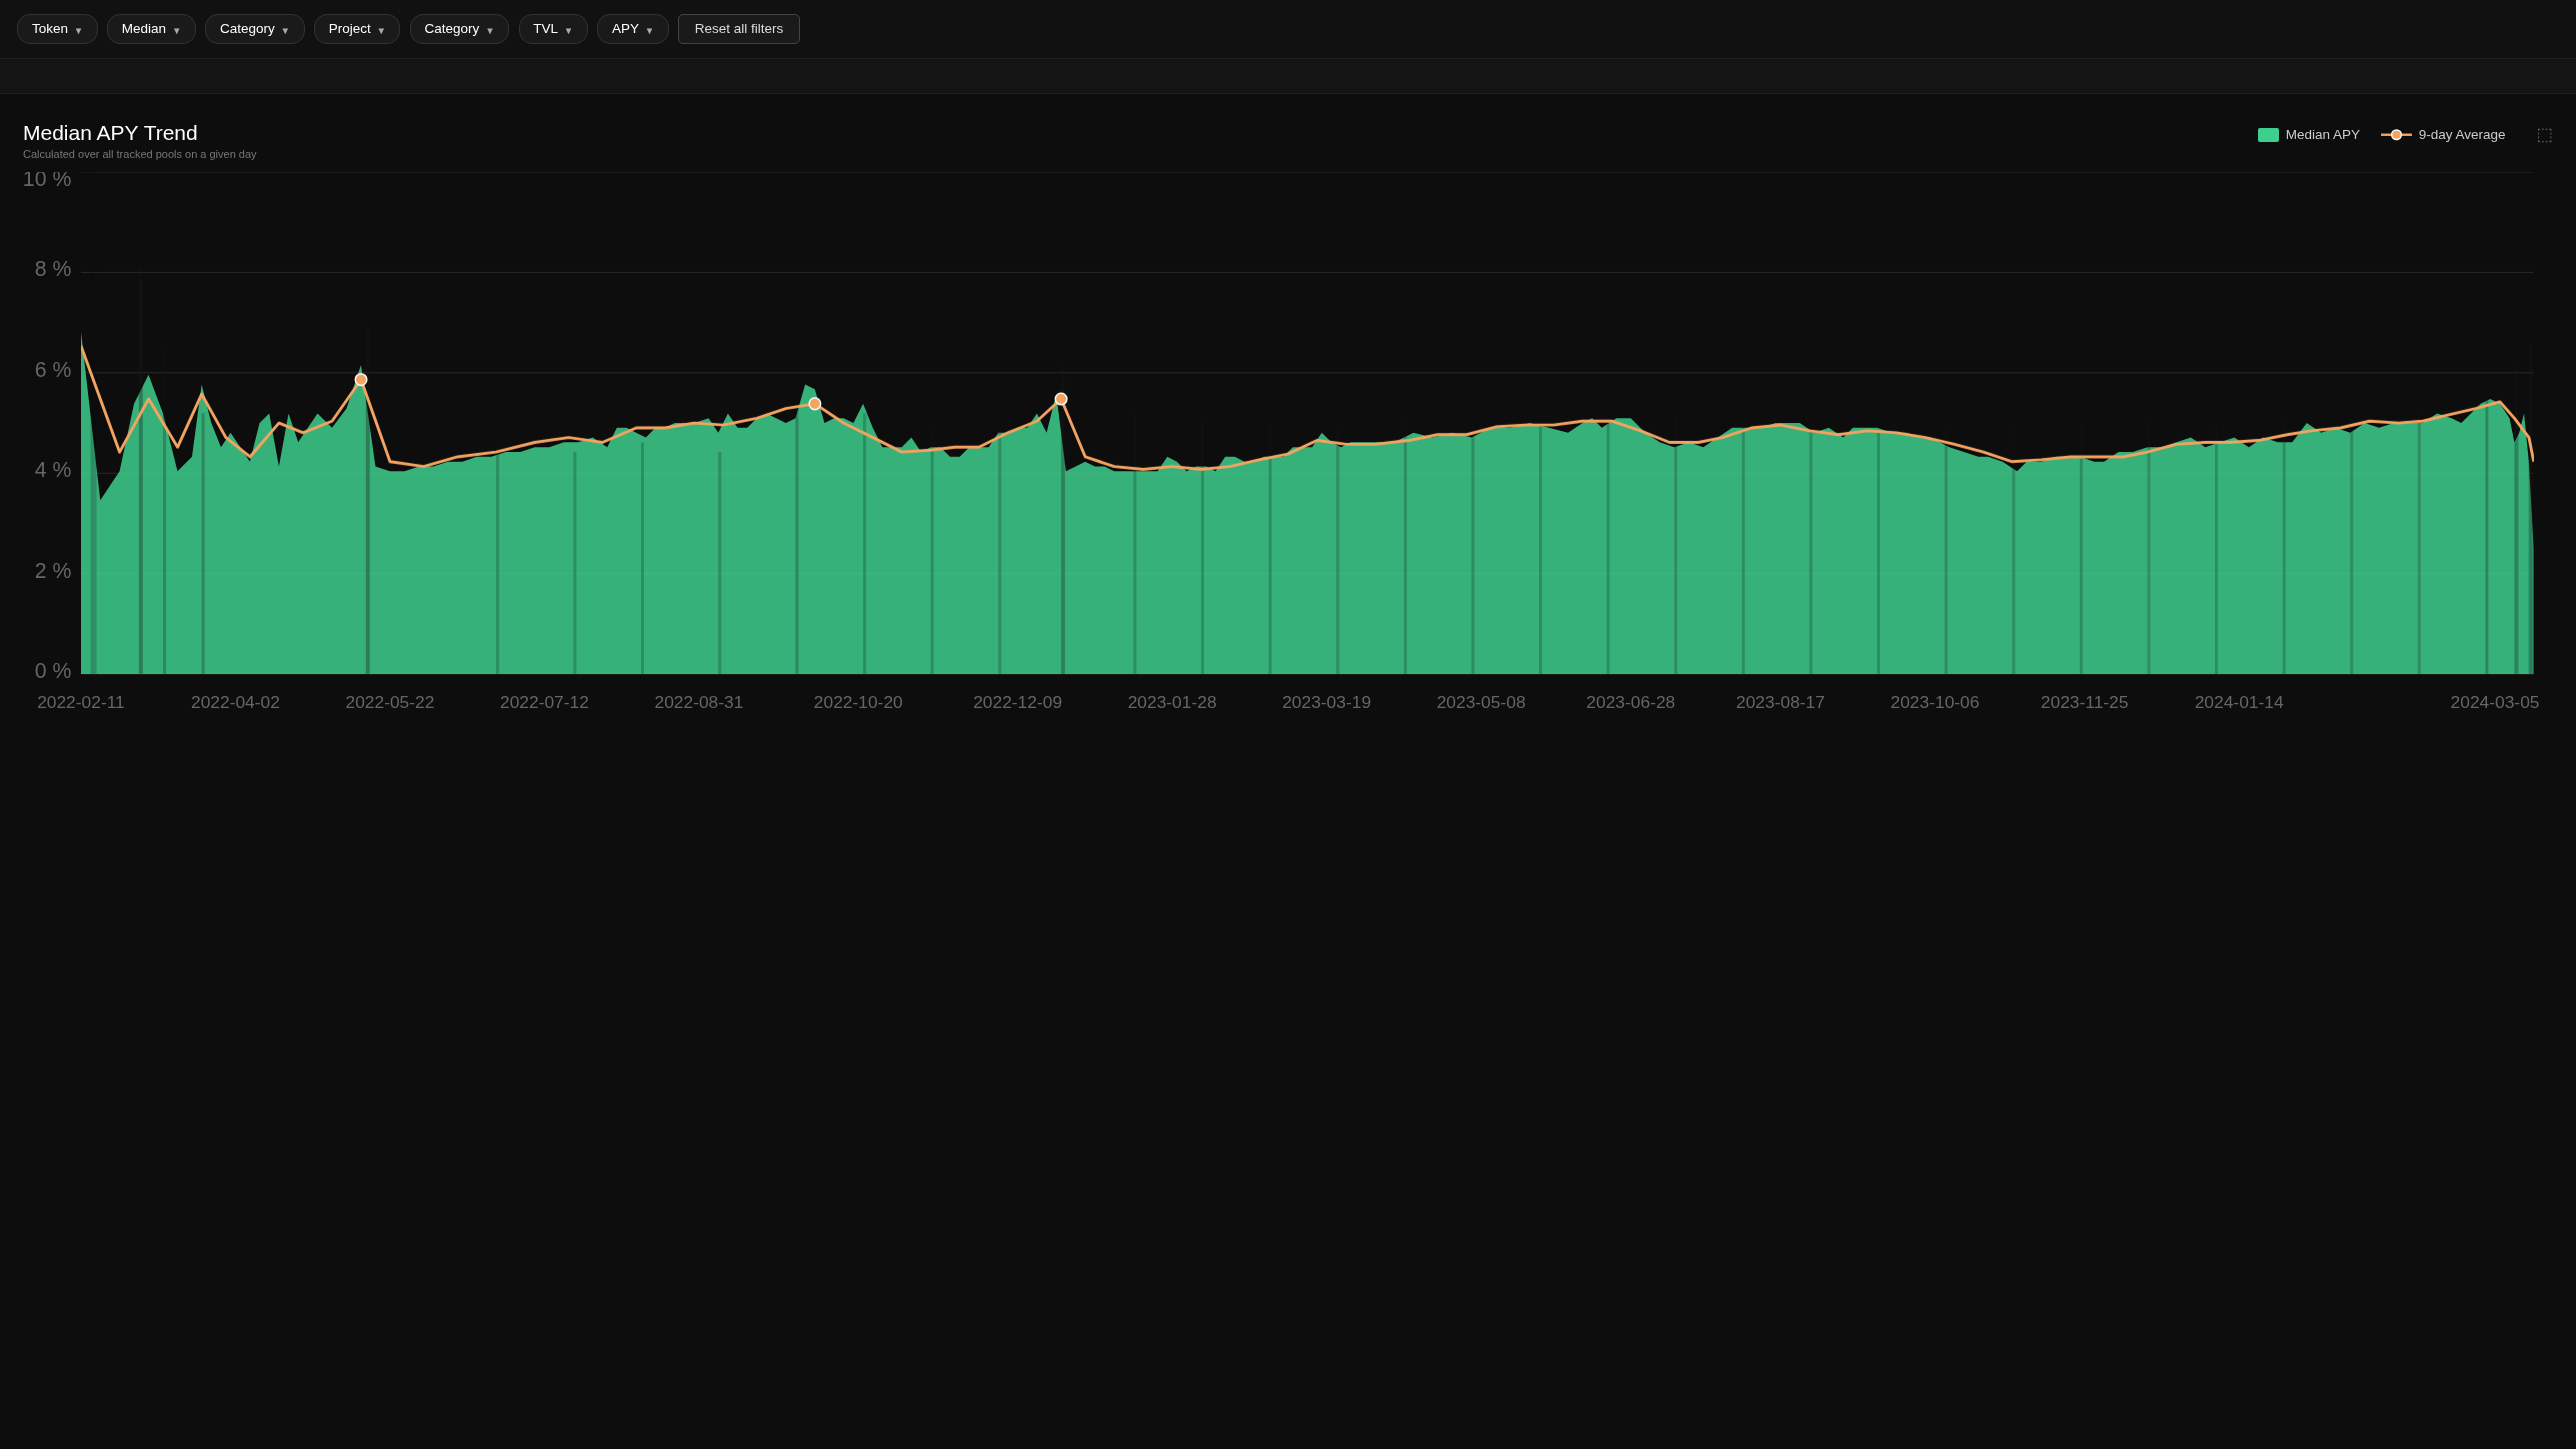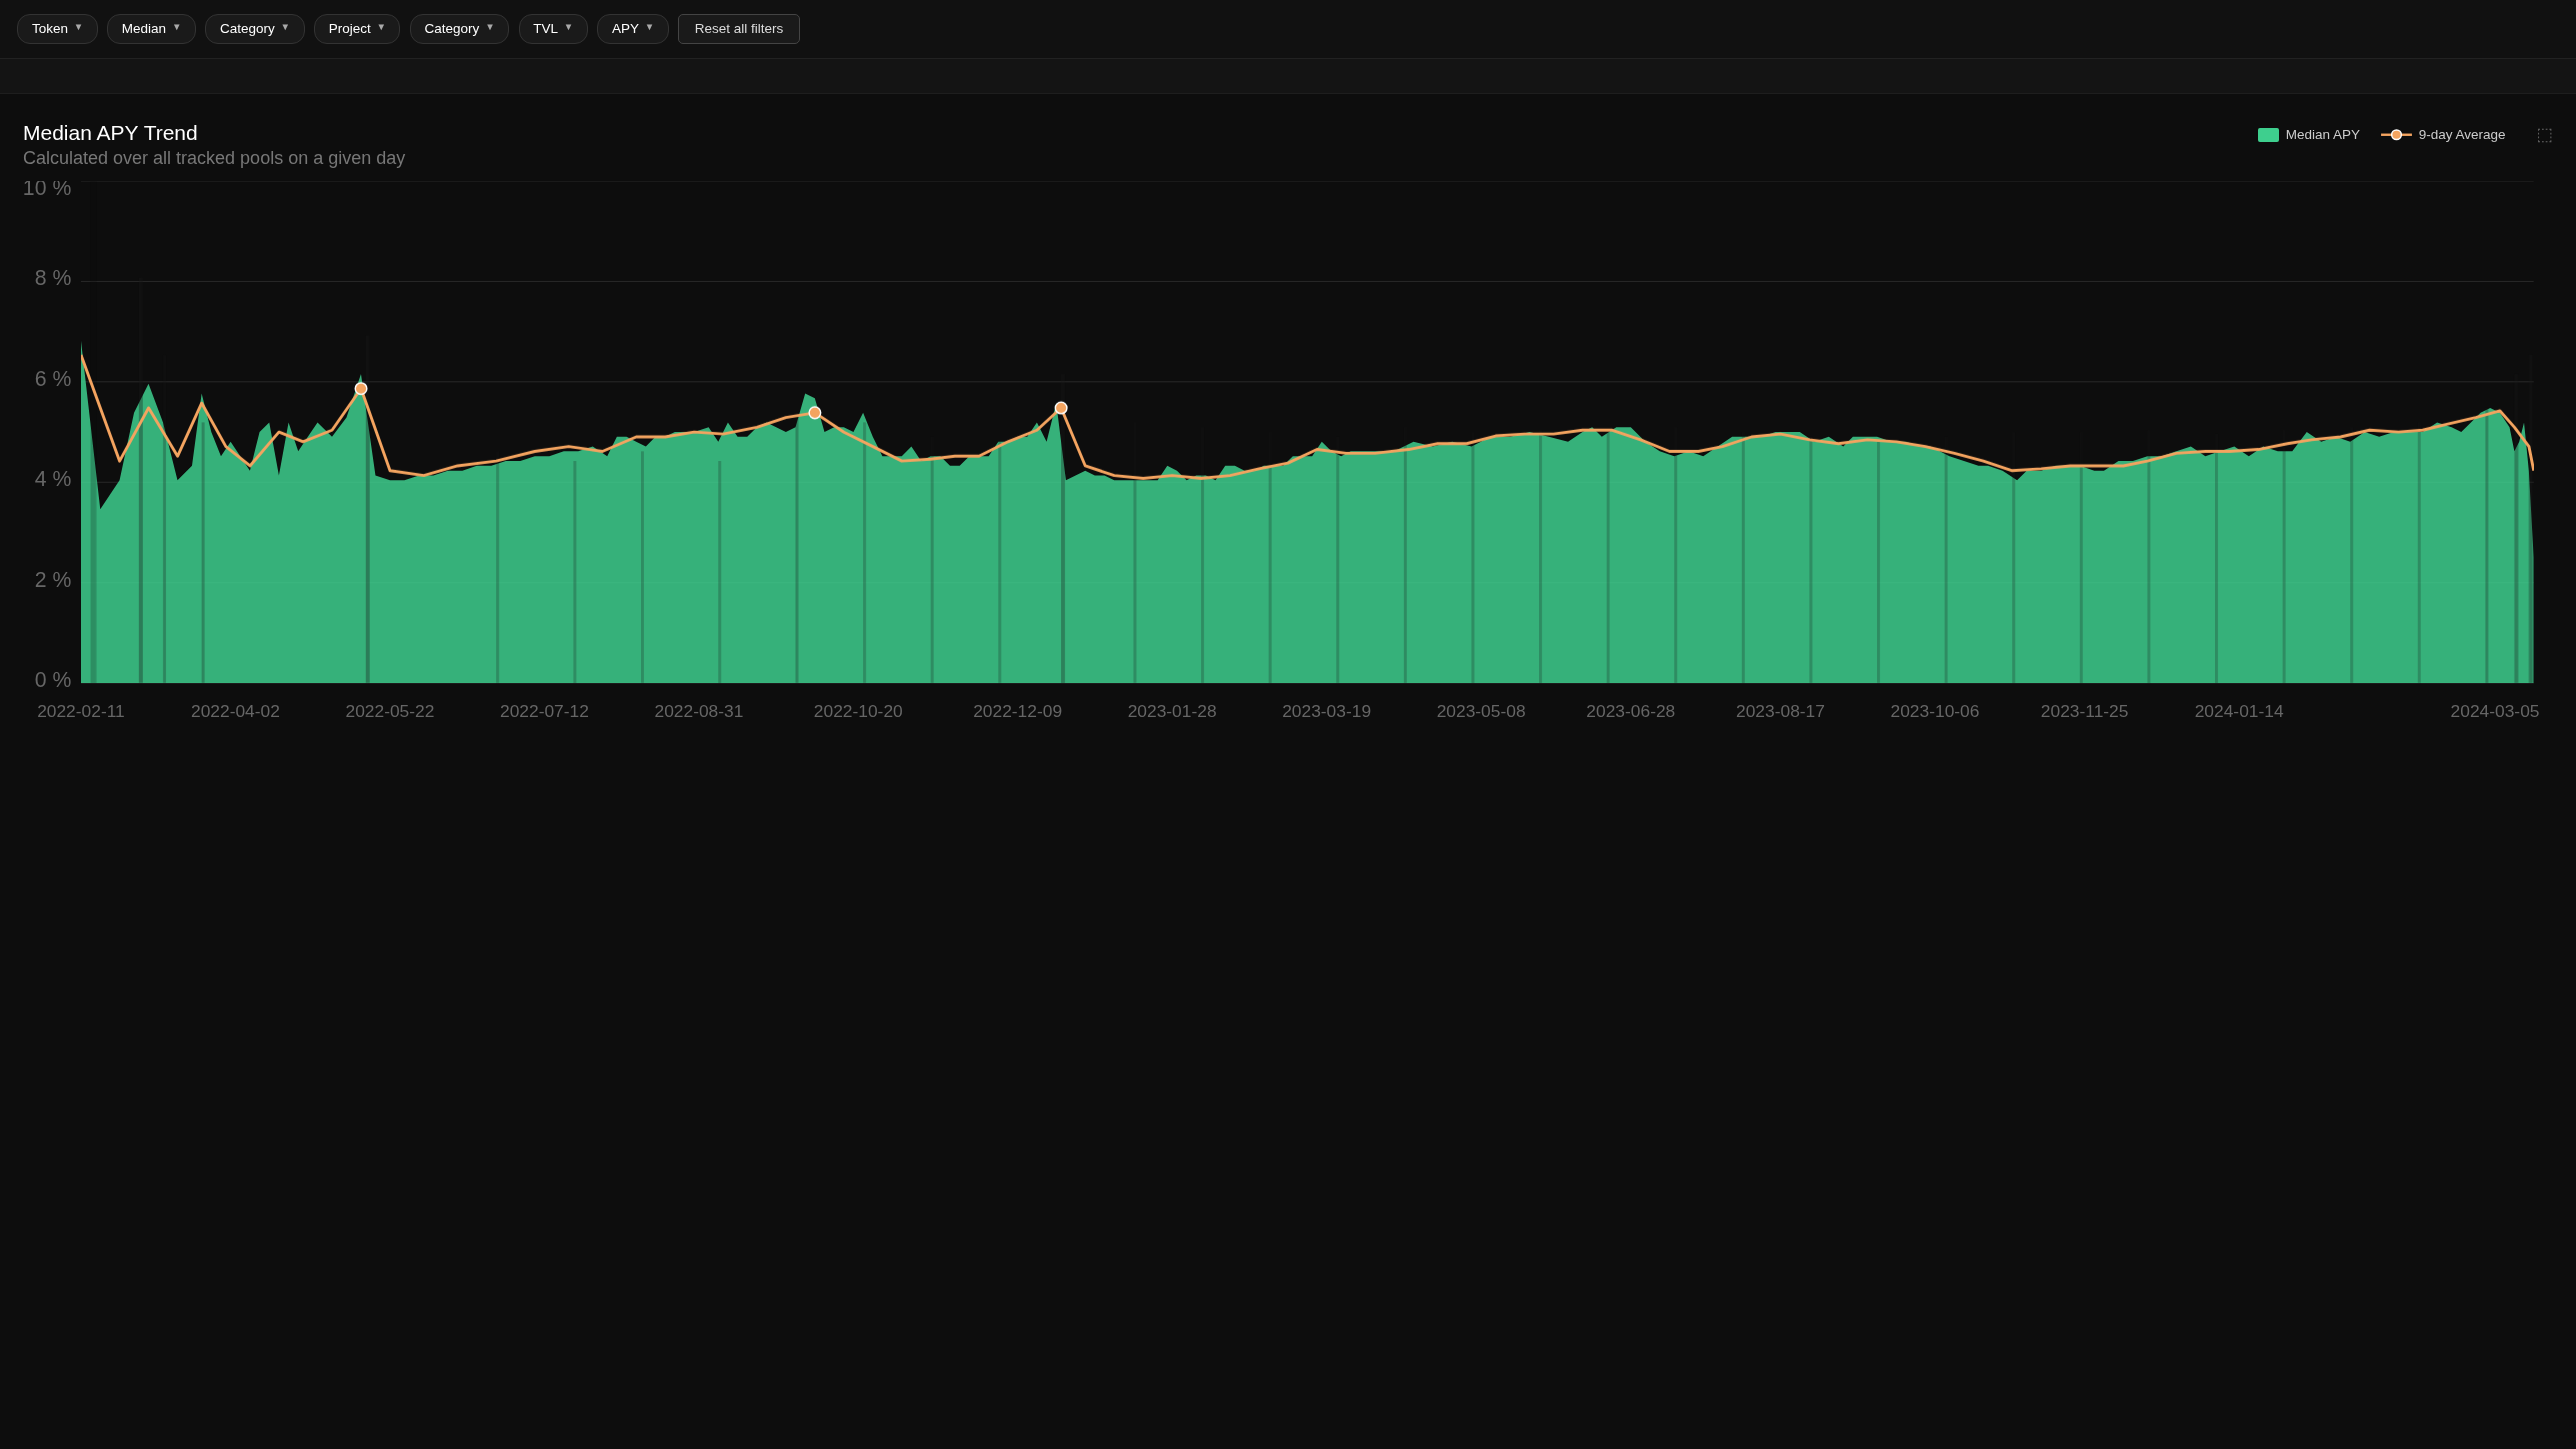--- a/index.html
+++ b/index.html
@@ -16,21 +16,21 @@
       align-items: center;
       gap: 9.6px;
       padding: 13.5px 17.4px;
       background: #111;
       border-bottom: 1px solid #222;
       flex-wrap: wrap;
     }
 
     .filter-btn {
       display: flex;
-      align-items: flex-start;
+      align-items: flex-end;
       gap: 5.8px;
       background: #1a1a1a;
       border: 1px solid #333;
       color: #fff;
       padding: 6.8px 13.5px;
       border-radius: 13px;
       font-size: 13.5px;
       cursor: pointer;
     }
 
@@ -68,21 +68,21 @@
       margin-bottom: 1.9px;
     }
 
     .chart-title {
       font-size: 21px;
       font-weight: 400;
       color: #fff;
     }
 
     .chart-subtitle {
-      font-size: 18px;
+      font-size: 11px;
       color: #777;
       margin-top: 3.9px;
     }
 
     .legend {
       display: flex;
       align-items: center;
       gap: 21px;
       margin-top: 3.9px;
     }

